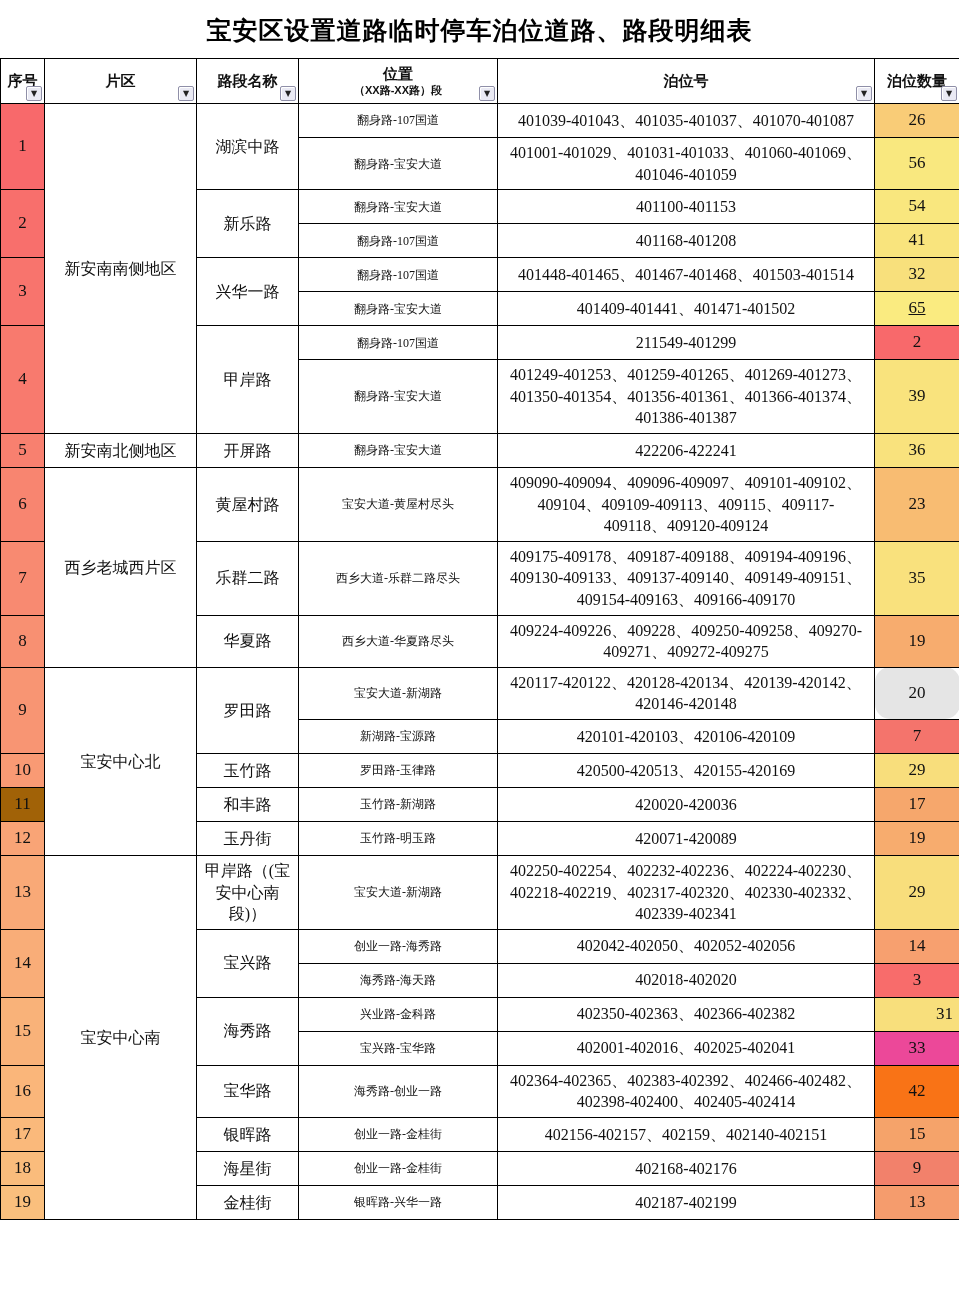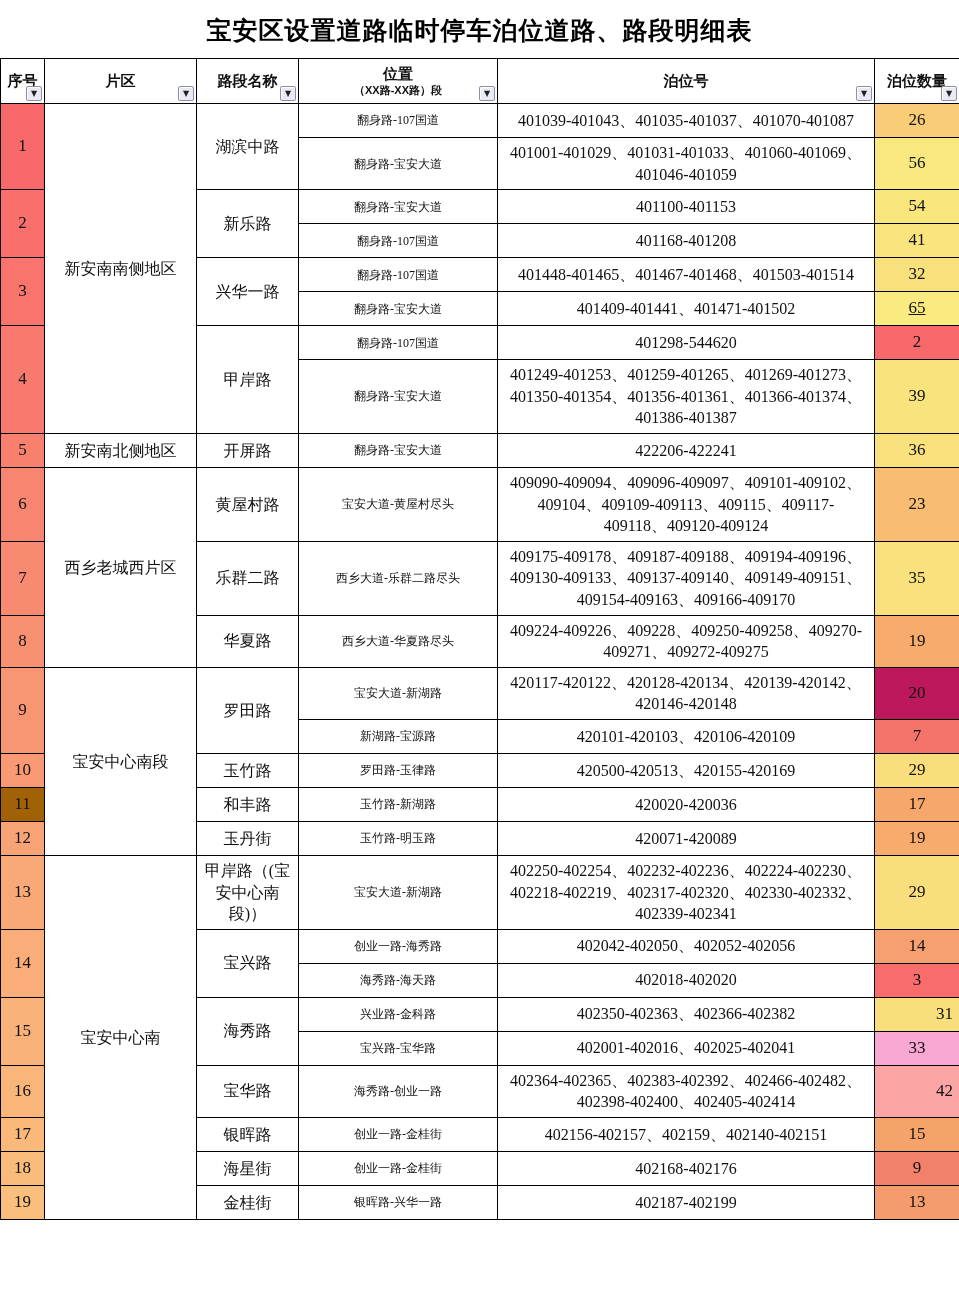--- a/index.html
+++ b/index.html
@@ -114,21 +114,21 @@
         </tr>
         <tr>
           <td class="loc">翻身路-宝安大道</td>
           <td class="berths">401409-401441、401471-401502</td>
           <td class="count" style="background: rgb(250, 235, 128); text-decoration: underline;">65</td>
         </tr>
         <tr>
           <td class="seq" rowspan="2" style="background: rgb(248, 122, 110);">4</td>
           <td class="road" rowspan="2">甲岸路</td>
           <td class="loc">翻身路-107国道</td>
-          <td class="berths">401298-544620</td>
+          <td class="berths">211549-401299</td>
           <td class="count" style="background: rgb(248, 105, 107);">2</td>
         </tr>
         <tr>
           <td class="loc">翻身路-宝安大道</td>
           <td class="berths">401249-401253、401259-401265、401269-401273、401350-401354、401356-401361、401366-401374、401386-401387</td>
           <td class="count" style="background: rgb(249, 227, 125);">39</td>
         </tr>
         <tr>
           <td class="seq" style="background: rgb(248, 128, 111);">5</td>
           <td class="area">新安南北侧地区</td>
@@ -154,25 +154,25 @@
         </tr>
         <tr>
           <td class="seq" style="background: rgb(248, 144, 114);">8</td>
           <td class="road">华夏路</td>
           <td class="loc">西乡大道-华夏路尽头</td>
           <td class="berths">409224-409226、409228、409250-409258、409270-409271、409272-409275</td>
           <td class="count" style="background: rgb(247, 172, 110);">19</td>
         </tr>
         <tr>
           <td class="seq" rowspan="2" style="background: rgb(248, 149, 115);">9</td>
-          <td class="area" rowspan="5">宝安中心南段</td>
+          <td class="area" rowspan="5">宝安中心北</td>
           <td class="road" rowspan="2">罗田路</td>
           <td class="loc">宝安大道-新湖路</td>
           <td class="berths">420117-420122、420128-420134、420139-420142、420146-420148</td>
-          <td class="count" style="background: #be185d;">20</td>
+          <td class="count" style="background: #e5e5e5; border-radius: 15px;">20</td>
         </tr>
         <tr>
           <td class="loc">新湖路-宝源路</td>
           <td class="berths">420101-420103、420106-420109</td>
           <td class="count" style="background: rgb(244, 116, 108);">7</td>
         </tr>
         <tr>
           <td class="seq" style="background: rgb(249, 154, 116);">10</td>
           <td class="road">玉竹路</td>
           <td class="loc">罗田路-玉律路</td>
@@ -216,28 +216,28 @@
         <tr>
           <td class="seq" rowspan="2" style="background: rgb(249, 178, 121);">15</td>
           <td class="road" rowspan="2">海秀路</td>
           <td class="loc">兴业路-金科路</td>
           <td class="berths">402350-402363、402366-402382</td>
           <td class="count" style="background: rgb(248, 223, 124); text-align: right;">31</td>
         </tr>
         <tr>
           <td class="loc">宝兴路-宝华路</td>
           <td class="berths">402001-402016、402025-402041</td>
-          <td class="count" style="background: #f9a8d4;">33</td>
+          <td class="count" style="background: #ec4899;">33</td>
         </tr>
         <tr>
           <td class="seq" style="background: rgb(250, 182, 122);">16</td>
           <td class="road">宝华路</td>
           <td class="loc">海秀路-创业一路</td>
           <td class="berths">402364-402365、402383-402392、402466-402482、402398-402400、402405-402414</td>
-          <td class="count" style="background: #fca5a5; text-align: right;">42</td>
+          <td class="count" style="background: #f97316;">42</td>
         </tr>
         <tr>
           <td class="seq" style="background: rgb(250, 185, 123);">17</td>
           <td class="road">银晖路</td>
           <td class="loc">创业一路-金桂街</td>
           <td class="berths">402156-402157、402159、402140-402151</td>
           <td class="count" style="background: rgb(245, 163, 106);">15</td>
         </tr>
         <tr>
           <td class="seq" style="background: rgb(250, 188, 124);">18</td>

